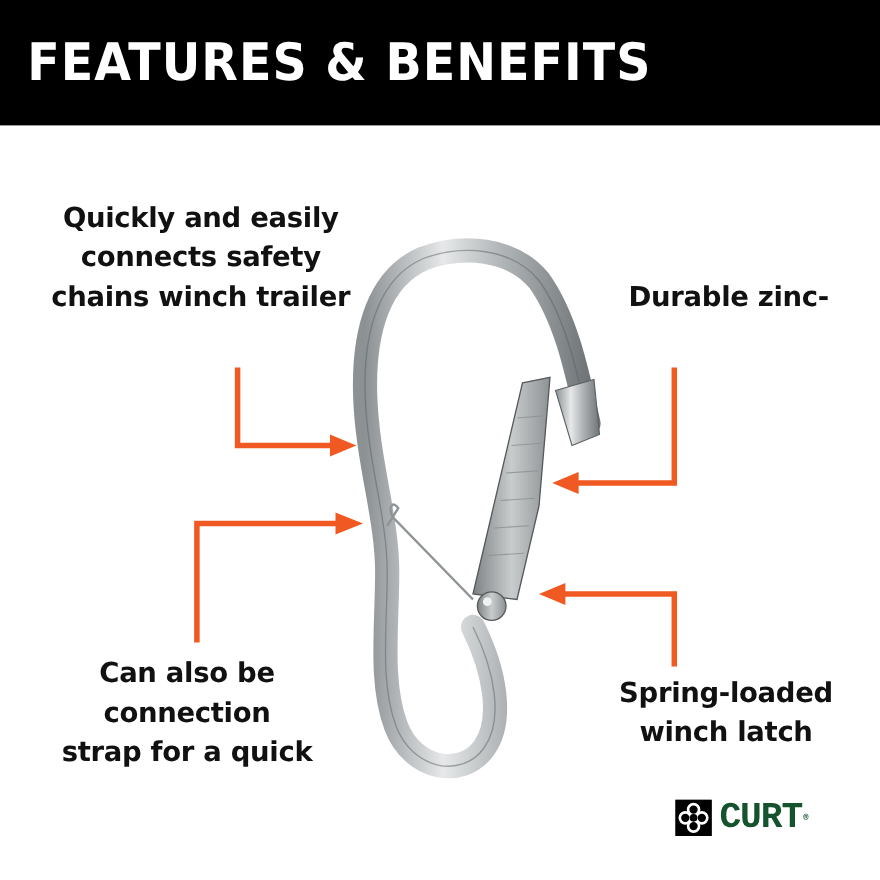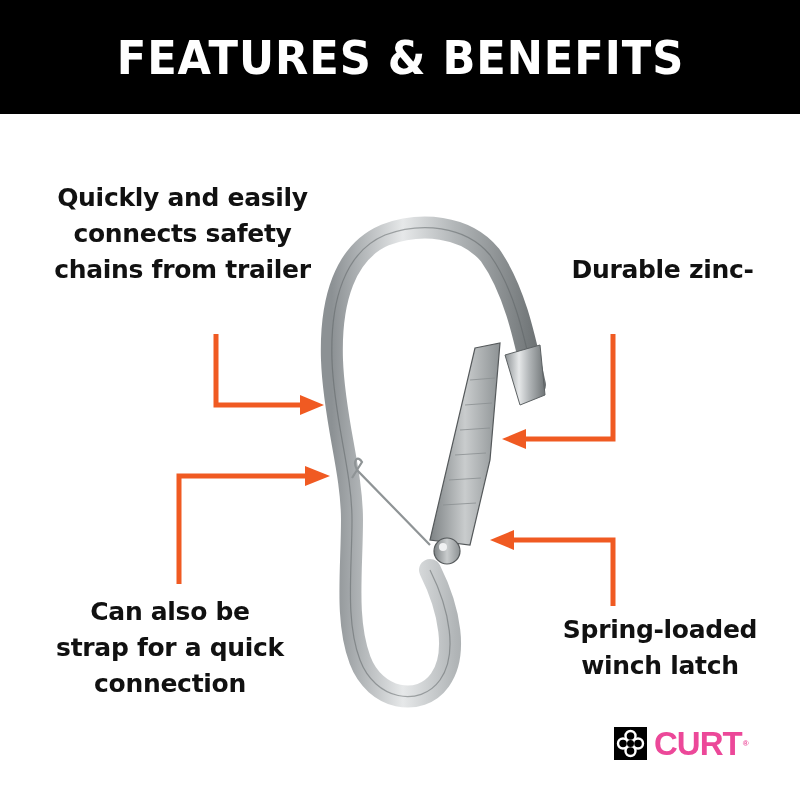--- a/index.html
+++ b/index.html
@@ -1,49 +1,49 @@
 <!DOCTYPE html>
 <html><head>
 <meta charset="utf-8">
 <style>
   html,body{margin:0;padding:0;}
   body{width:800px;height:800px;position:relative;background:#ffffff;overflow:hidden;font-family:"DejaVu Sans","Liberation Sans",sans-serif;}
-  .header{position:absolute;left:0;top:0;width:800px;height:114px;background:#000;display:flex;align-items:center;justify-content:center;}
+  .header{position:absolute;left:0;top:0;width:800px;height:114px;background:#000;display:flex;align-items:center;}
   .header h1{margin:0;color:#fff;font-family:"DejaVu Sans",sans-serif;font-weight:bold;font-size:47px;letter-spacing:1px;transform:scaleX(0.92);}
   .feat{position:absolute;color:#111;font-weight:bold;font-size:25px;line-height:36px;text-align:center;font-family:"DejaVu Sans",sans-serif;letter-spacing:-0.3px;}
   .feat span{display:block;white-space:nowrap;}
   #f1{left:30px;top:180px;width:305px;}
   #f2{left:545px;top:252px;width:235px;}
   #f3{left:45px;top:594px;width:250px;}
   #f4{left:540px;top:612px;width:240px;}
   svg.overlay{position:absolute;left:0;top:0;}
   .logo{position:absolute;left:614px;top:727px;display:flex;align-items:center;}
   .logo-mark{width:33px;height:33px;background:#000;position:relative;}
-  .logo-text{font-family:Liberation Sans, sans-serif;font-weight:bold;font-size:33px;color:#ec4899;margin-left:7px;letter-spacing:-1px;line-height:33px;}
+  .logo-text{font-family:Liberation Mono, monospace;font-weight:bold;font-size:33px;color:#14532d;margin-left:7px;letter-spacing:-1px;line-height:33px;}
   .logo-text sup{font-size:8px;vertical-align:top;margin-left:1px;}
 </style>
 </head>
 <body>
 
 <div class="header">
   <h1>FEATURES &amp; BENEFITS</h1>
 </div>
 
 <div class="feat" id="f1">
   <span>Quickly and easily</span>
   <span>connects safety</span>
-  <span>chains from trailer</span>
+  <span>chains winch trailer</span>
 </div>
 <div class="feat" id="f2">
   <span>Durable zinc-</span>
 </div>
 <div class="feat" id="f3">
   <span>Can also be</span>
+  <span>connection</span>
   <span>strap for a quick</span>
-  <span>connection</span>
 </div>
 <div class="feat" id="f4">
   <span>Spring-loaded</span>
   <span>winch latch</span>
 </div>
 
 <svg class="overlay" width="800" height="800" viewBox="0 0 800 800">
   <defs>
     <linearGradient id="metal" x1="0" y1="0" x2="1" y2="0">
       <stop offset="0" stop-color="#8c9194"></stop>

